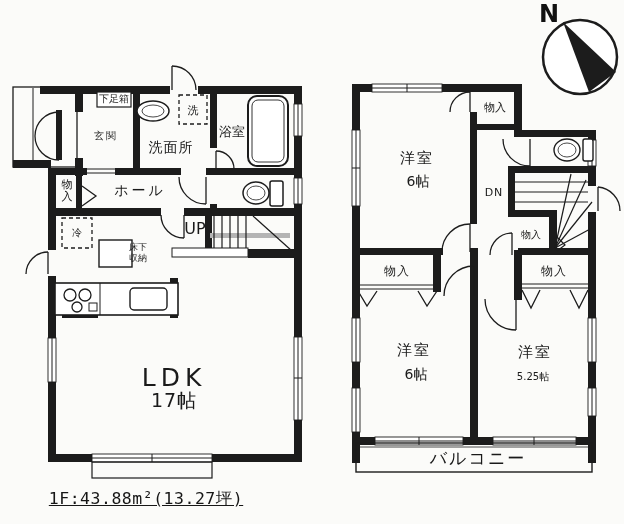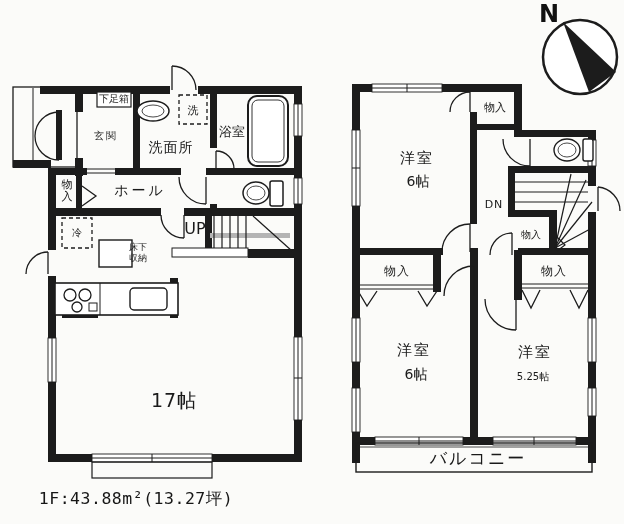--- a/index.html
+++ b/index.html
@@ -303,27 +303,28 @@
 <div class="lbl" style="left:171px;top:147px;font-size:14px;letter-spacing:1px;">洗面所</div>
 <div class="lbl" style="left:232px;top:131px;font-size:13px;">浴室</div>
 <div class="vlbl" style="left:67px;top:191px;font-size:11px;">物入</div>
 <div class="lbl" style="left:140px;top:190px;font-size:14px;letter-spacing:3px;">ホール</div>
 <div class="lbl" style="left:195px;top:229px;font-size:16px;">UP</div>
 <div class="lbl" style="left:77px;top:233px;font-size:10px;">冷</div>
 <div class="stack" style="left:116px;top:253px;font-size:9px;">
   <div>床下</div>
   <div>収納</div>
 </div>
+<div class="lbl ldk-main" style="left:174px;top:377px;">LDK</div>
 <div class="lbl ldk-size" style="left:174px;top:400px;">17帖</div>
-<div class="caption" style="left:136px;top:499px;">1F:43.88m²(13.27坪)</div>
+<div class="caption" style="left:146px;top:499px;text-decoration:underline;">1F:43.88m²(13.27坪)</div>
 
 <div class="lbl" style="left:417px;top:158px;font-size:15px;letter-spacing:2px;">洋室</div>
 <div class="lbl" style="left:418px;top:181px;font-size:14px;">6帖</div>
 <div class="lbl" style="left:495px;top:107px;font-size:11px;">物入</div>
-<div class="lbl" style="left:494px;top:192px;font-size:11px;letter-spacing:1px;margin-top:12px;">DN</div>
+<div class="lbl" style="left:494px;top:192px;font-size:11px;letter-spacing:1px;">DN</div>
 <div class="lbl" style="left:531px;top:235px;font-size:10px;">物入</div>
 <div class="lbl" style="left:397px;top:271px;font-size:12px;letter-spacing:1px;">物入</div>
 <div class="lbl" style="left:554px;top:271px;font-size:12px;letter-spacing:1px;">物入</div>
 <div class="lbl" style="left:414px;top:350px;font-size:15px;letter-spacing:2px;">洋室</div>
 <div class="lbl" style="left:416px;top:374px;font-size:14px;">6帖</div>
 <div class="lbl" style="left:535px;top:352px;font-size:15px;letter-spacing:2px;">洋室</div>
 <div class="lbl" style="left:533px;top:377px;font-size:10px;">5.25帖</div>
 <div class="lbl" style="left:478px;top:458px;font-size:17px;letter-spacing:2px;">バルコニー</div>
 
 <div class="north" style="left:549px;top:14px;">N</div>

